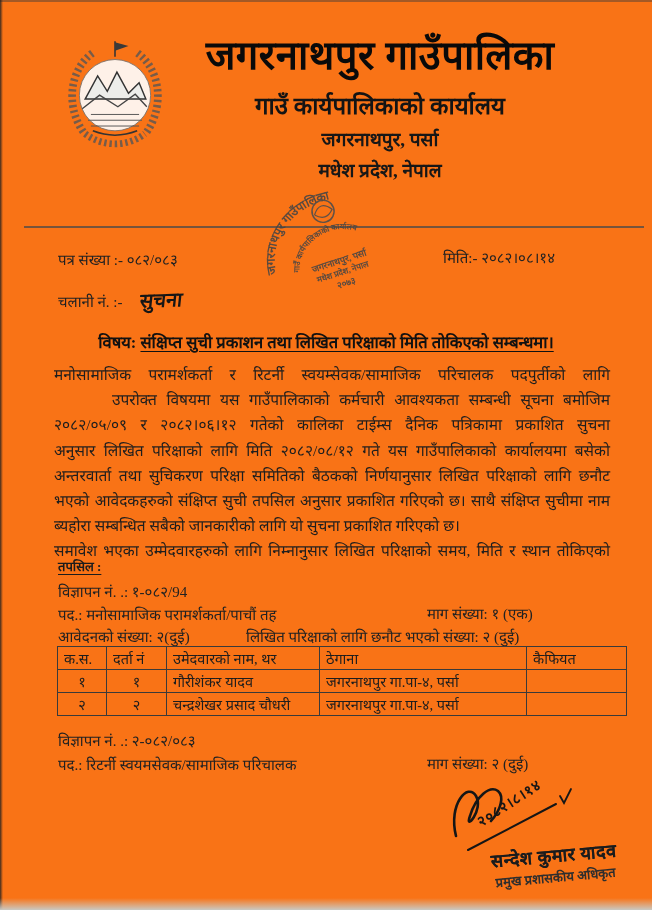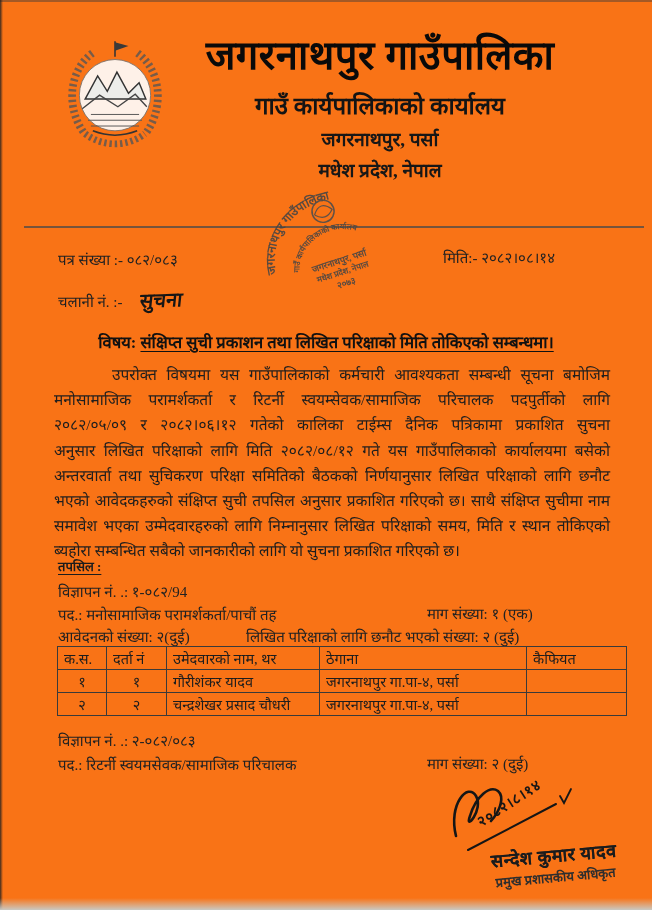--- a/index.html
+++ b/index.html
@@ -140,28 +140,28 @@
     <span>चलानी नं. :-</span>
     <span class="handwritten">सुचना</span>
   </div>
 
   <div class="subject">
     <span>विषय:</span>
     <span class="u">संक्षिप्त सुची प्रकाशन तथा लिखित परिक्षाको मिति तोकिएको सम्बन्धमा।</span>
   </div>
 
   <div class="body-text">
+    <div class="body-line">मनोसामाजिक परामर्शकर्ता र रिटर्नी स्वयम्सेवक/सामाजिक परिचालक पदपुर्तीको लागि</div>
     <div class="body-line first">उपरोक्त विषयमा यस गाउँपालिकाको कर्मचारी आवश्यकता सम्बन्धी सूचना बमोजिम</div>
-    <div class="body-line">मनोसामाजिक परामर्शकर्ता र रिटर्नी स्वयम्सेवक/सामाजिक परिचालक पदपुर्तीको लागि</div>
     <div class="body-line">२०८२/०५/०९ र २०८२।०६।१२ गतेको कालिका टाईम्स दैनिक पत्रिकामा प्रकाशित सुचना</div>
     <div class="body-line">अनुसार लिखित परिक्षाको लागि मिति २०८२/०८/१२ गते यस गाउँपालिकाको कार्यालयमा बसेको</div>
     <div class="body-line">अन्तरवार्ता तथा सुचिकरण परिक्षा समितिको बैठकको निर्णयानुसार लिखित परिक्षाको लागि छनौट</div>
     <div class="body-line">भएको आवेदकहरुको संक्षिप्त सुची तपसिल अनुसार प्रकाशित गरिएको छ।  साथै संक्षिप्त सुचीमा नाम</div>
+    <div class="body-line last">ब्यहोरा सम्बन्धित सबैको जानकारीको लागि यो सुचना प्रकाशित गरिएको छ।</div>
     <div class="body-line">समावेश भएका उम्मेदवारहरुको लागि निम्नानुसार लिखित परिक्षाको समय, मिति र स्थान तोकिएको</div>
-    <div class="body-line last">ब्यहोरा सम्बन्धित सबैको जानकारीको लागि यो सुचना प्रकाशित गरिएको छ।</div>
   </div>
 
   <div class="tap-heading">तपसिल :</div>
   <div class="tap-line" id="ad1-no">विज्ञापन नं. .: १-०८२/94</div>
   <div class="tap-line" id="ad1-post">पद.: मनोसामाजिक परामर्शकर्ता/पाचौं तह</div>
   <div class="tap-line" id="ad1-demand">माग संख्या: १ (एक)</div>
   <div class="tap-line" id="ad1-applicants">आवेदनको संख्या: २(दुई)</div>
   <div class="tap-line" id="ad1-selected">लिखित परिक्षाको लागि छनौट भएको संख्या: २ (दुई)</div>
 
   <table class="cand">

